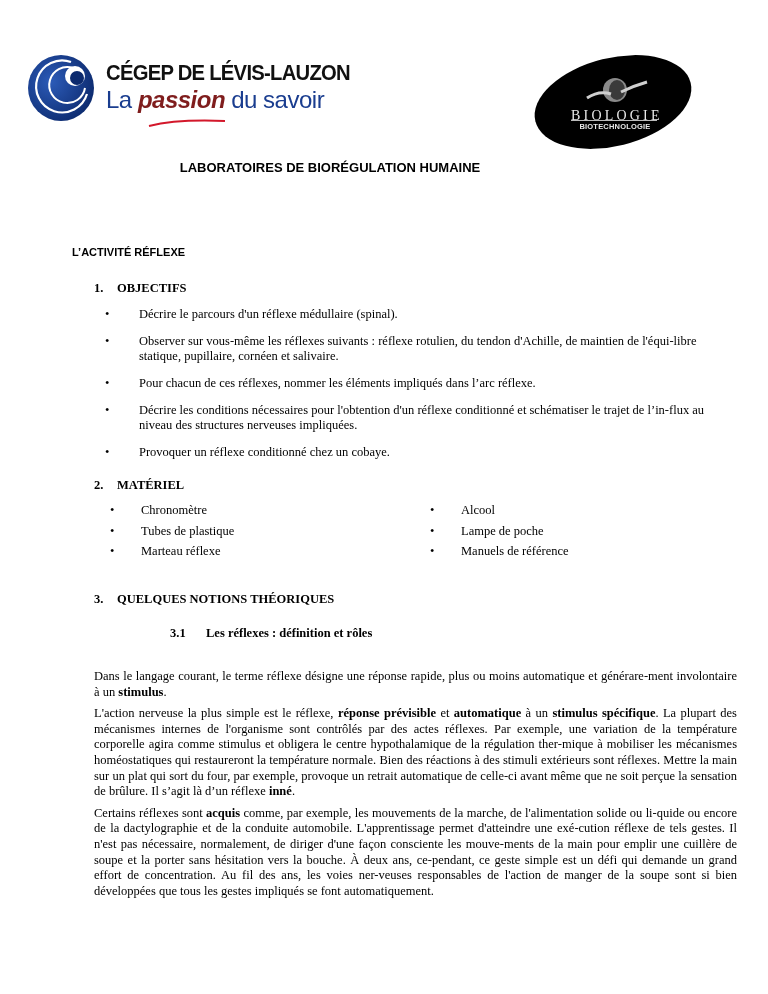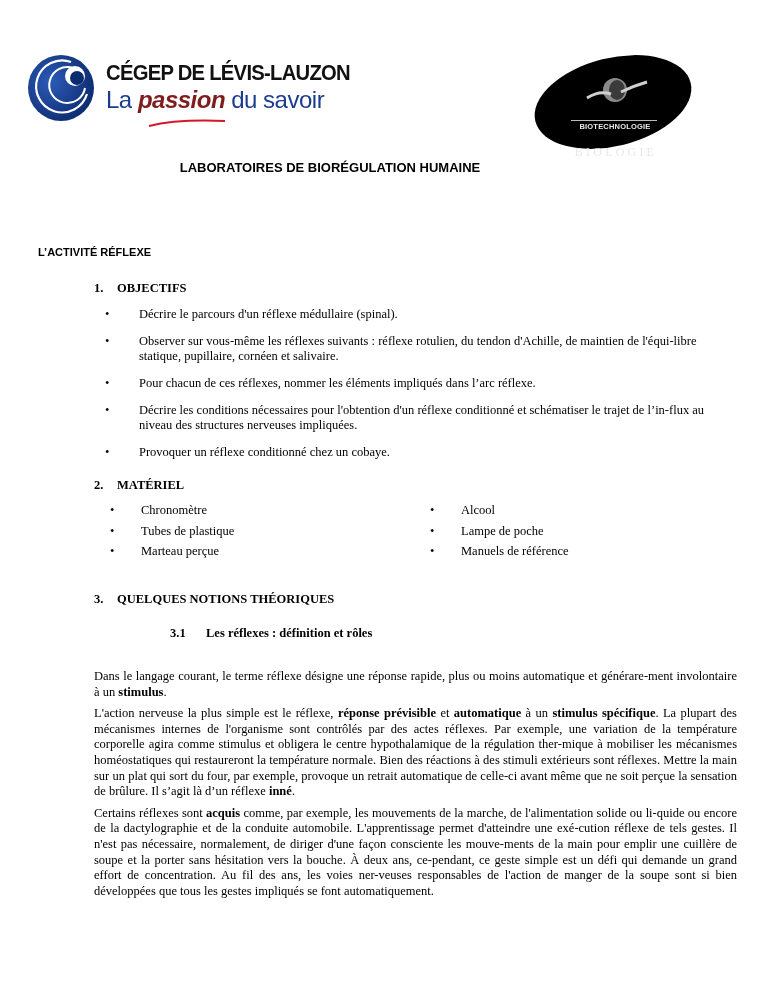--- a/index.html
+++ b/index.html
@@ -9,27 +9,27 @@
   .logo-cegep { position: absolute; left: 27px; top: 52px; width: 330px; height: 80px; }
   .logo-cegep .swirl { position: absolute; left: 0; top: 2px; width: 68px; height: 68px; }
   .logo-cegep .name { position: absolute; left: 79px; top: 8px; font-family: "Liberation Sans", sans-serif; font-weight: bold; font-size: 22px; letter-spacing: -0.8px; color: #111; white-space: nowrap; transform: scaleX(0.92); transform-origin: left; }
   .logo-cegep .tagline { position: absolute; left: 79px; top: 34px; font-family: "Liberation Sans", sans-serif; font-size: 24px; color: #1a3d8f; white-space: nowrap; letter-spacing: -0.5px; }
   .logo-cegep .tagline .passion { color: #7f1d1d; font-style: italic; font-weight: bold; }
   .logo-cegep .underline-swoosh { position: absolute; left: 120px; top: 66px; width: 80px; height: 10px; }
 
   .logo-bio { position: absolute; left: 533px; top: 58px; width: 160px; height: 88px; }
   .logo-bio .oval { position: absolute; left: 0; top: 0; width: 160px; height: 88px; background: #000; border-radius: 50%; transform: rotate(-14deg); }
   .logo-bio .emblem { position: absolute; left: 52px; top: 16px; width: 64px; height: 30px; }
-  .logo-bio .bio1 { position: absolute; left: 38px; top: 50px; width: 90px; text-align: center; color: #e8e8e8; font-family: "Liberation Serif", serif; font-size: 12px; letter-spacing: 3.2px; margin-top: 37px; }
+  .logo-bio .bio1 { position: absolute; left: 38px; top: 50px; width: 90px; text-align: center; color: #e8e8e8; font-family: "Liberation Serif", serif; font-size: 14px; letter-spacing: 3.2px; }
   .logo-bio .rule { position: absolute; left: 38px; top: 62px; width: 86px; height: 1px; background: #bbb; }
   .logo-bio .bio2 { position: absolute; left: 36px; top: 64px; width: 92px; text-align: center; color: #e8e8e8; font-family: Liberation Sans, sans-serif; font-weight: bold; font-size: 7.5px; letter-spacing: 0.2px; }
 
   .main-title { position: absolute; left: 0; width: 660px; top: 160px; text-align: center; font-family: "Liberation Sans", sans-serif; font-weight: bold; font-size: 13px; }
 
-  .activity-title { position: absolute; left: 38px; top: 246px; font-family: "Liberation Sans", sans-serif; font-weight: bold; font-size: 11px; }
+  .activity-title { position: absolute; left: 72px; top: 246px; font-family: "Liberation Sans", sans-serif; font-weight: bold; font-size: 11px; }
 
   .sec-heading { position: absolute; font-family: "Liberation Serif", serif; font-weight: bold; font-size: 12.5px; }
   .sec-heading .num { display: inline-block; width: 23px; }
 
   .bullet-list { position: absolute; left: 100px; width: 640px; font-family: "Liberation Serif", serif; font-size: 12.5px; line-height: 15px; margin: 0; padding: 0; list-style: none; }
   .bullet-list li { position: relative; padding-left: 39px; margin-bottom: 12px; }
   .bullet-list li .dot { position: absolute; left: 5px; top: 0; }
   .bullet-list li .txt { display: block; text-align: left; }
 
   .materiel { position: absolute; left: 110px; top: 503px; width: 640px; font-family: "Liberation Serif", serif; font-size: 12.5px; }
@@ -110,21 +110,21 @@
     </li>
 </ul>
 
 <div class="sec-heading" style="left:94px; top:478px;">
   <span class="num">2.</span><span>MATÉRIEL</span>
 </div>
 <div class="materiel">
   <div class="col left">
     <div class="item"><span class="dot">•</span><span>Chronomètre</span></div>
     <div class="item"><span class="dot">•</span><span>Tubes de plastique</span></div>
-    <div class="item"><span class="dot">•</span><span>Marteau perçue</span></div>
+    <div class="item"><span class="dot">•</span><span>Marteau réflexe</span></div>
   </div>
   <div class="col right">
     <div class="item"><span class="dot">•</span><span>Alcool</span></div>
     <div class="item"><span class="dot">•</span><span>Lampe de poche</span></div>
     <div class="item"><span class="dot">•</span><span>Manuels de référence</span></div>
   </div>
 </div>
 
 <div class="sec-heading" style="left:94px; top:592px;">
   <span class="num">3.</span><span>QUELQUES NOTIONS THÉORIQUES</span>

